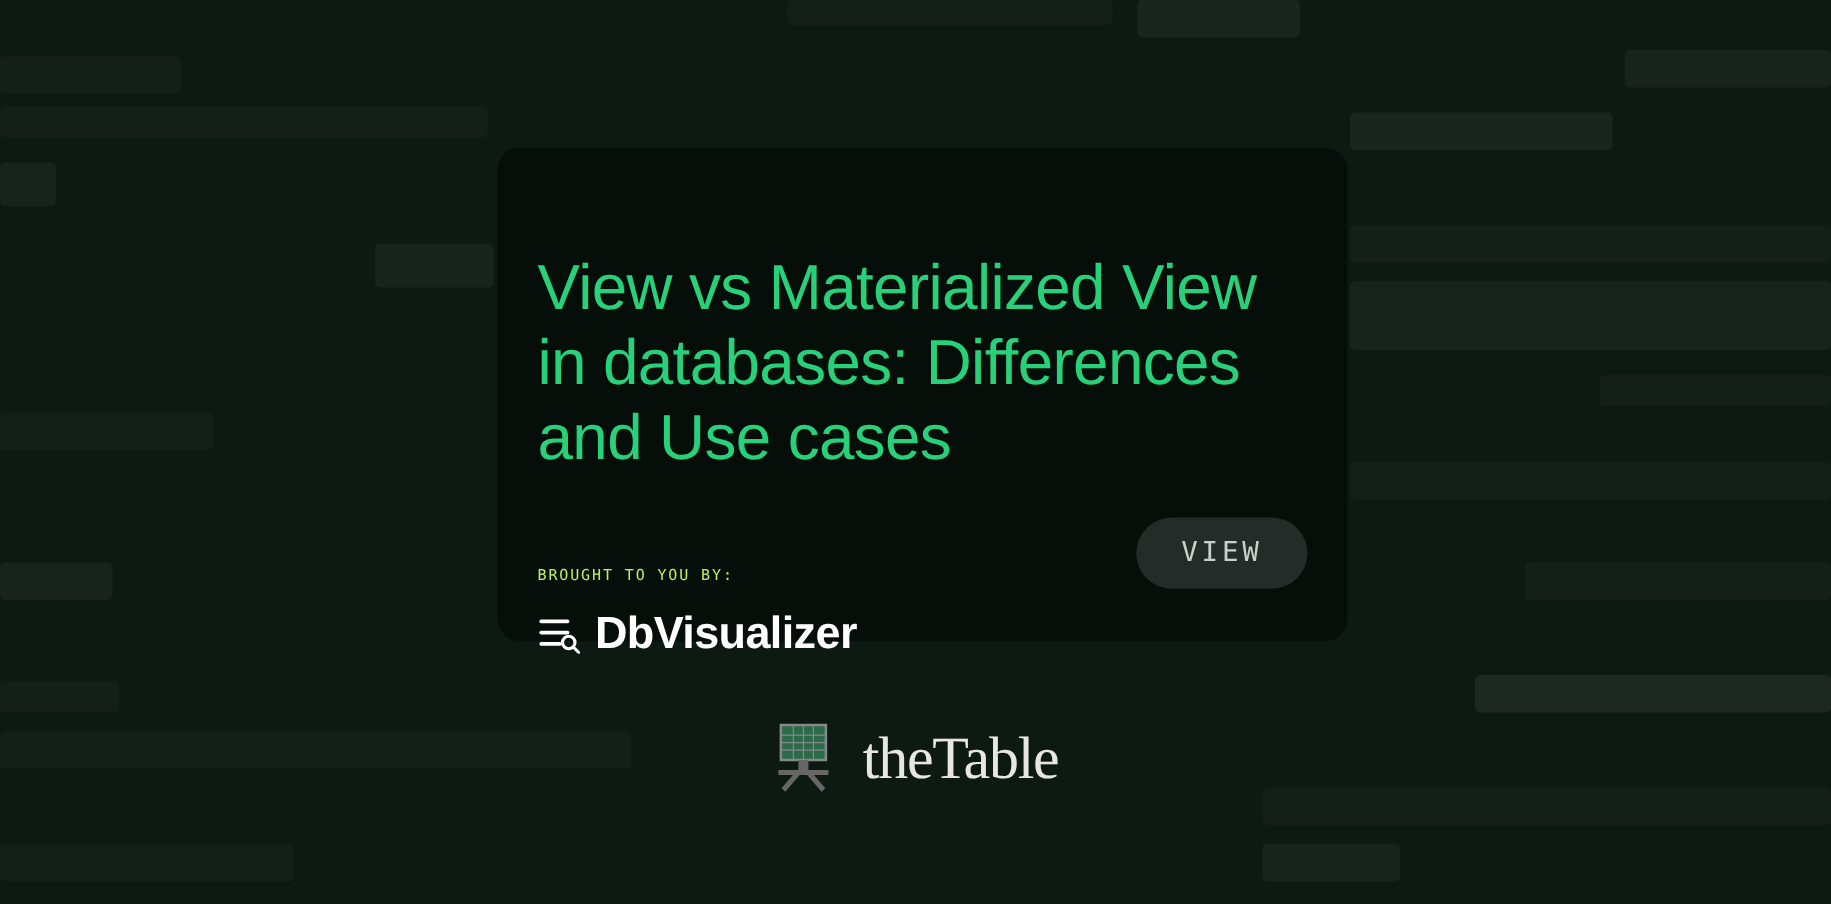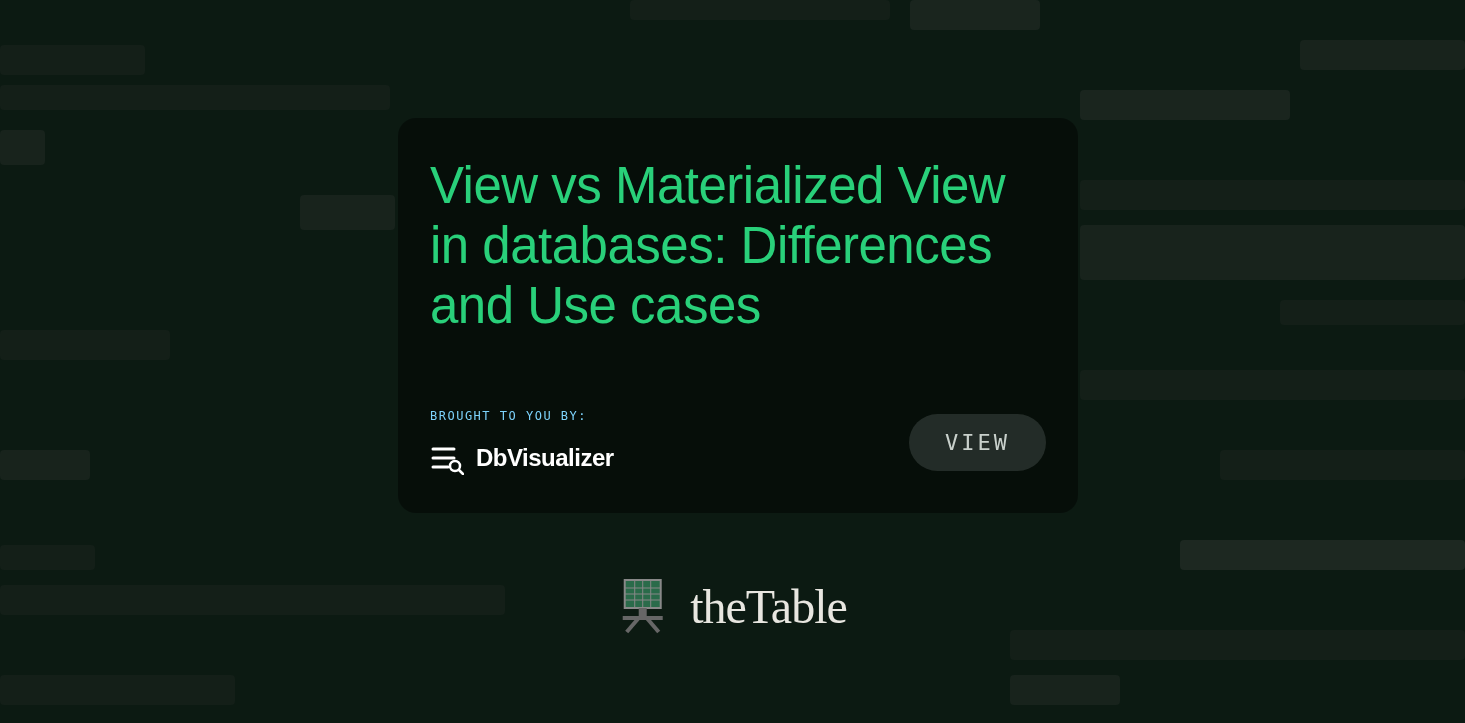--- a/index.html
+++ b/index.html
@@ -24,37 +24,38 @@
     background: rgba(0,0,0,0.45);
     border-radius: 18px;
     padding: 38px 32px 34px 32px;
   }
   .title {
     color: #29d07a;
     font-size: 51px;
     font-weight: 400;
     line-height: 1.18;
     letter-spacing: -0.5px;
+    margin-top: 44px;
   }
   .brought {
-    color: #7dd3fc;
+    color: #bef264;
     font-size: 12px;
     letter-spacing: 1.5px;
     margin-top: 72px;
     font-family: ui-monospace, monospace;
   }
   .dbv {
     display: flex;
     align-items: center;
     gap: 12px;
     margin-top: 18px;
   }
   .dbv-text {
     color: #fff;
-    font-size: 24px;
+    font-size: 36px;
     font-weight: 700;
     letter-spacing: -0.5px;
   }
   .tags {
     position: absolute;
     right: 32px;
     bottom: 42px;
     display: flex;
     flex-direction: column;
     align-items: flex-end;

